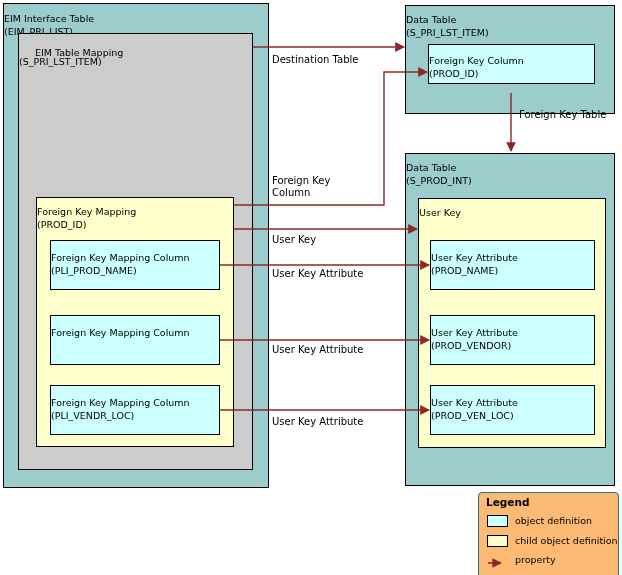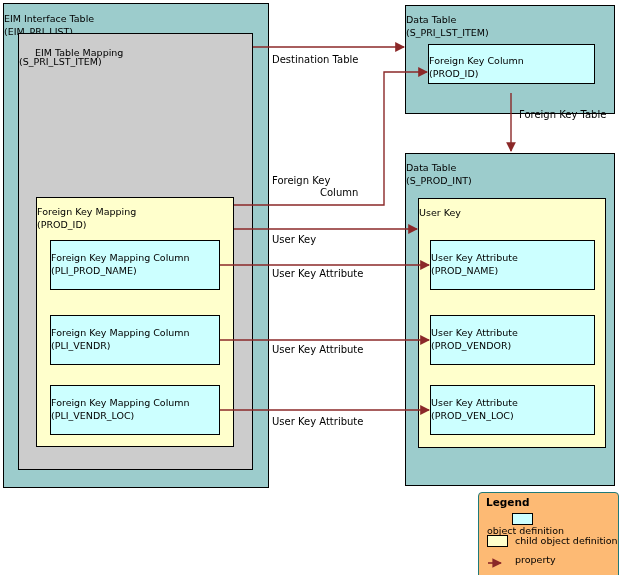--- a/index.html
+++ b/index.html
@@ -113,21 +113,20 @@
     <div class="cap cap-abs" style="top:20px;">(PROD_ID)</div>
   </div>
 
   <div class="box cyan" style="left:50px; top:240px; width:170px; height:50px;">
     <div class="cap cap-abs" style="top:10px;">Foreign Key Mapping Column</div>
     <div class="cap cap-abs" style="top:23px;">(PLI_PROD_NAME)</div>
   </div>
 
   <div class="box cyan" style="left:50px; top:315px; width:170px; height:50px;">
     <div class="cap cap-abs" style="top:10px;">Foreign Key Mapping Column</div>
-    <div class="cap cap-abs" style="top:23px;">(PLI_VENDR)</div>
   </div>
 
   <div class="box cyan" style="left:50px; top:385px; width:170px; height:50px;">
     <div class="cap cap-abs" style="top:10px;">Foreign Key Mapping Column</div>
     <div class="cap cap-abs" style="top:23px;">(PLI_VENDR_LOC)</div>
   </div>
 
   <div class="box teal" style="left:405px; top:5px; width:210px; height:109px;">
     <div class="cap cap-abs" style="top:7px;">Data Table</div>
     <div class="cap cap-abs" style="top:20px;">(S_PRI_LST_ITEM)</div>
@@ -182,36 +181,36 @@
 
       <path d="M 220 340 L 429 340"></path>
 
       <path d="M 220 410 L 429 410"></path>
     </g>
   </svg>
 
   <div class="arrow-label" style="left:272px; top:54px;">Destination Table</div>
 
   <div class="arrow-label" style="left:272px; top:175px;">Foreign Key</div>
-  <div class="arrow-label" style="left:272px; top:187px;margin-left:48px;">Column</div>
+  <div class="arrow-label" style="left:272px; top:187px;">Column</div>
 
   <div class="arrow-label" style="left:519px; top:109px;">Foreign Key Table</div>
 
   <div class="arrow-label" style="left:272px; top:234px;">User Key</div>
 
   <div class="arrow-label" style="left:272px; top:268px;">User Key Attribute</div>
 
   <div class="arrow-label" style="left:272px; top:344px;">User Key Attribute</div>
 
   <div class="arrow-label" style="left:272px; top:416px;">User Key Attribute</div>
 
   <div id="legend">
     <div class="lg-title">Legend</div>
 
-    <div class="lg-row" style="top:20px;flex-direction:column;">
+    <div class="lg-row" style="top:20px;">
       <span class="lg-swatch cyan"></span>
       <span class="lg-text">object definition</span>
     </div>
 
     <div class="lg-row" style="top:40px;">
       <span class="lg-swatch yellow"></span>
       <span class="lg-text">child object definition</span>
     </div>
 
     <div class="lg-row" style="top:59px;">

